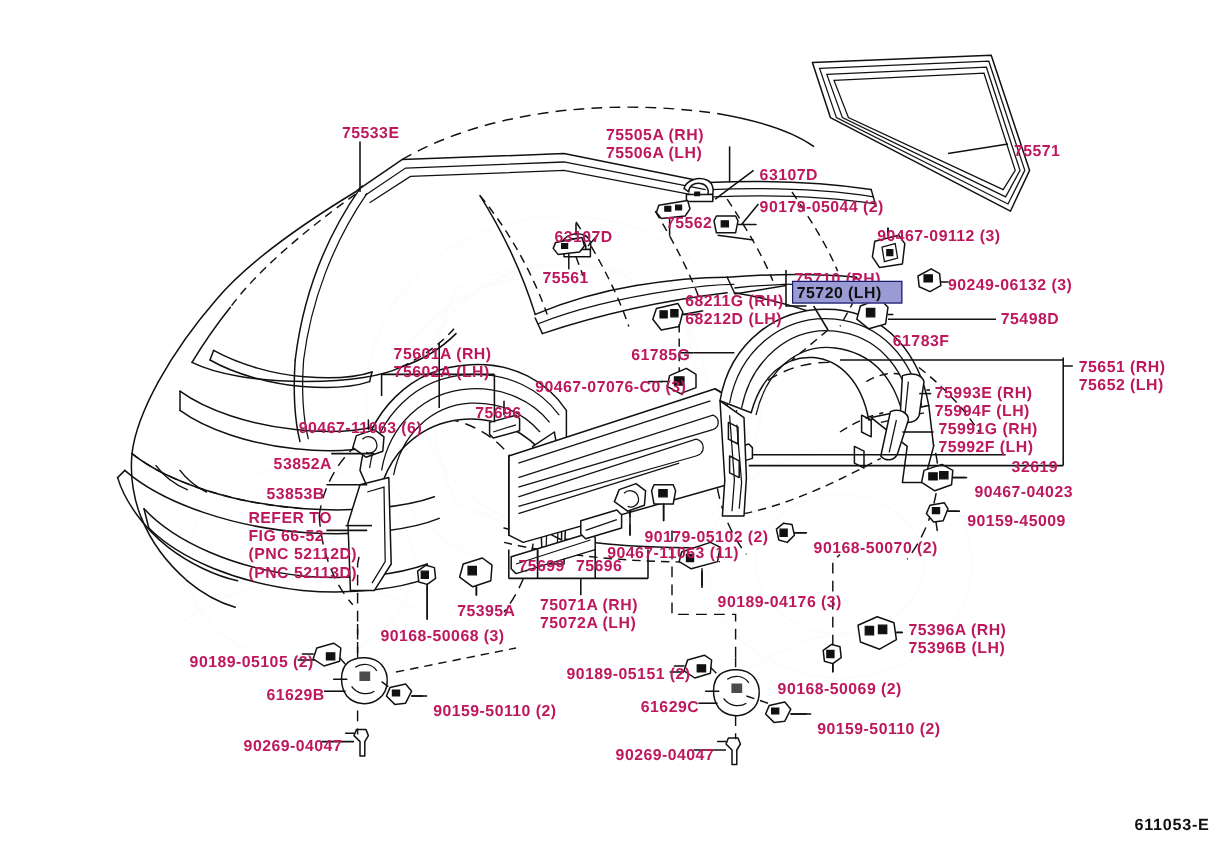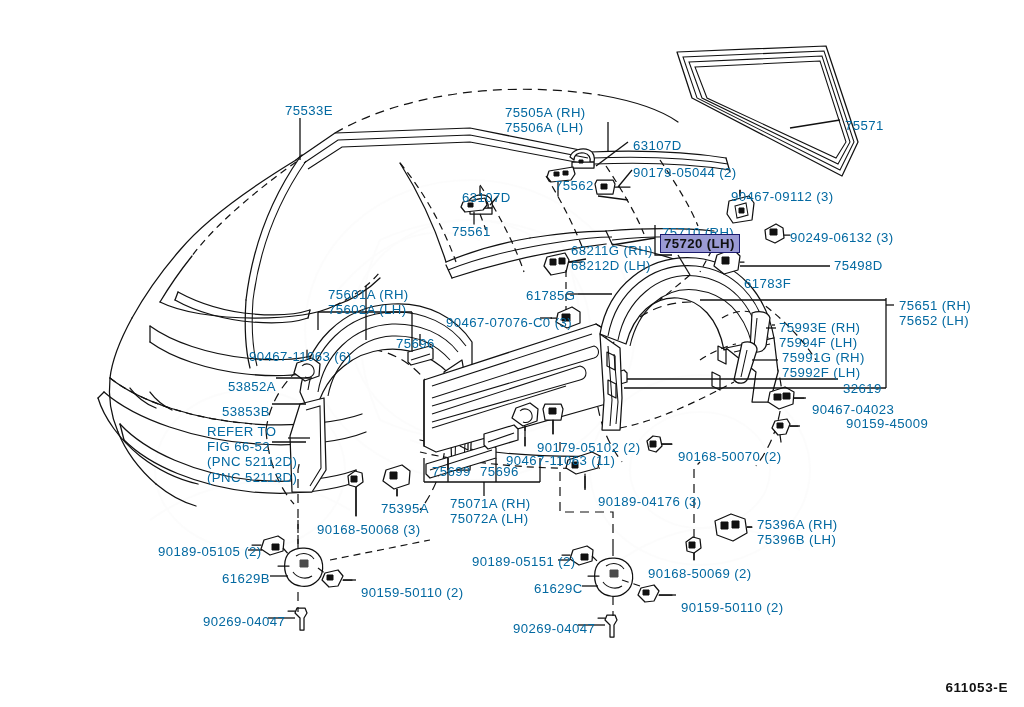--- a/index.html
+++ b/index.html
@@ -17,37 +17,37 @@
   }
   #artwork{
     position:absolute;
     left:0; top:0;
     width:1024px;
     height:707px;
   }
   .lbl{
     position:absolute;
     font-family:"Liberation Sans", sans-serif;
-    font-weight:normal;
+    font-weight:bold;
     font-size:13.2px;
     letter-spacing:0.4px;
-    color:#0369a1;
+    color:#be185d;
     white-space:pre;
     line-height:15.5px;
   }
   .lbl.two{line-height:15.2px;}
   .hl{
     position:absolute;
     background:#9a9ad4;
     border:1.5px solid #1b1b6e;
     color:#101010;
     font-weight:bold;
     font-size:13.2px;
     letter-spacing:0.4px;
-    padding:1px 4px 1px 3px;
+    padding:1px 16px 1px 3px;
     white-space:pre;
     line-height:15px;
     box-sizing:border-box;
   }
   #footer{
     position:absolute;
     right:16px;
     bottom:12px;
     font-weight:bold;
     font-size:13.5px;
@@ -589,21 +589,21 @@
       <div class="lbl" style="left: 249px; top: 338px; margin-top: 11px;">90467-11063 (6)</div>
       <div class="lbl" style="left: 396px; top: 336px;">75696</div>
       <div class="lbl two" style="left: 779px; top: 320px;">75993E (RH)
 75994F (LH)</div>
       <div class="lbl two" style="left: 782px; top: 350px;">75991G (RH)
 75992F (LH)</div>
       <div class="lbl" style="left: 843px; top: 381px;">32619</div>
       <div class="lbl" style="left: 228px; top: 379px;">53852A</div>
       <div class="lbl" style="left: 222px; top: 404px;">53853B</div>
       <div class="lbl" style="left: 812px; top: 402px;">90467-04023</div>
-      <div class="lbl" style="left: 806px; top: 416px; margin-left: 40px;">90159-45009</div>
+      <div class="lbl" style="left: 806px; top: 426px;">90159-45009</div>
       <div class="lbl two" style="left: 207px; top: 424px;">REFER TO
 FIG 66-52
 (PNC 52112D)
 (PNC 52113D)</div>
       <div class="lbl" style="left: 537px; top: 440px;">90179-05102 (2)</div>
       <div class="lbl" style="left: 506px; top: 453px;">90467-11063 (11)</div>
       <div class="lbl" style="left: 678px; top: 449px;">90168-50070 (2)</div>
       <div class="lbl" style="left: 432px; top: 464px;">75699</div>
       <div class="lbl" style="left: 480px; top: 464px;">75696</div>
       <div class="lbl" style="left: 586px; top: 494px; margin-left: 12px;">90189-04176 (3)</div>

